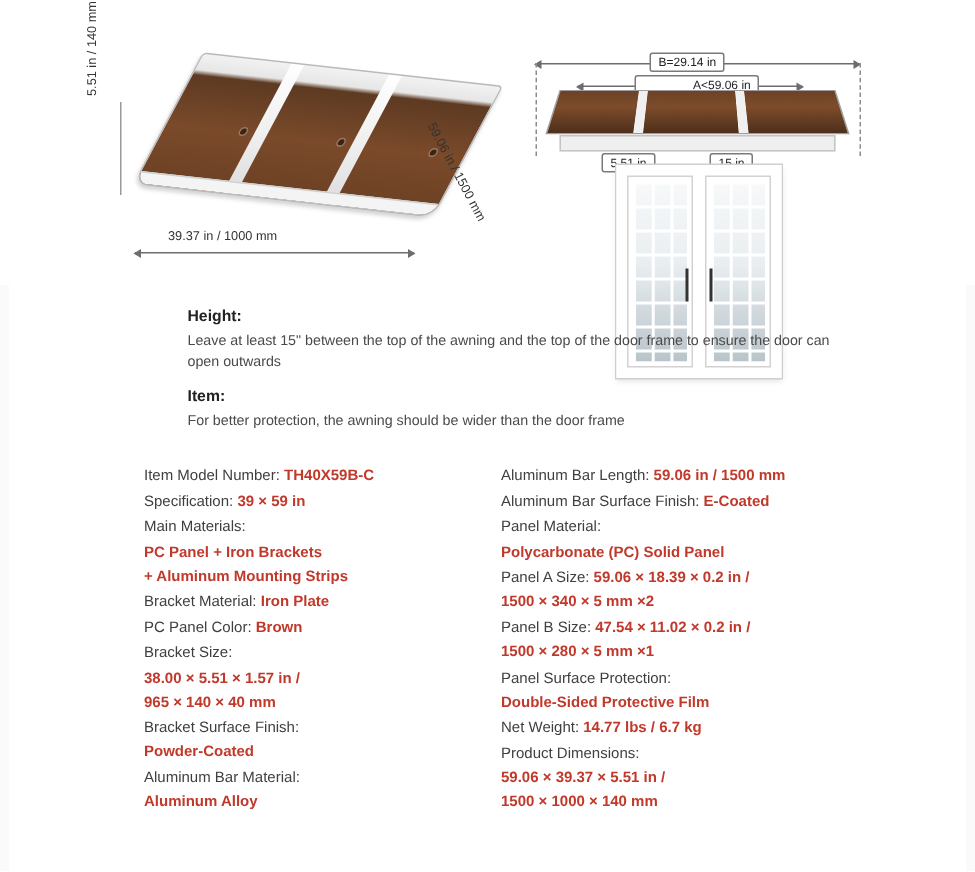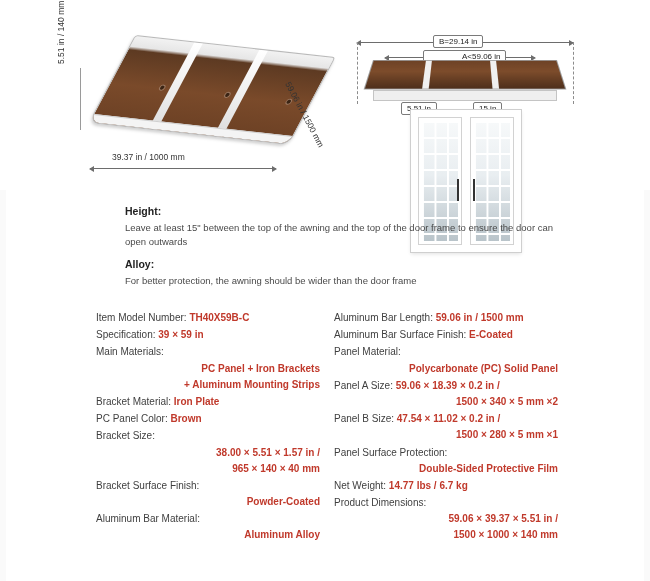--- a/index.html
+++ b/index.html
@@ -231,21 +231,20 @@
   .spec-row { margin-bottom: 1px; }
   .lbl { color: #3f3f3f; }
   .val {
     color: #c0392b;
     font-weight: bold;
   }
   .val-block {
     color: #c0392b;
     font-weight: bold;
     display: block;
-    text-align: right;
   }
 
   
   .edge-left, .edge-right {
     position: absolute;
     top: 0;
     width: 6px;
     height: 581px;
     background: #fafafa;
   }
@@ -310,21 +309,21 @@
           <div class="grid-lines"></div>
           <div class="door-handle handle-r"></div>
         </div>
       </div>
     </div>
   </div>
 
   <div class="notes">
     <div class="h">Height:</div>
     <div>Leave at least 15" between the top of the awning and the top of the door frame to ensure the door can open outwards</div>
-    <div class="h">Alloy:</div>
+    <div class="h">Item:</div>
     <div>For better protection, the awning should be wider than the door frame</div>
   </div>
 
   <div class="spec-panel">
     <div class="spec-col" id="spec-col-left">
         <div class="spec-row"><span class="lbl">Item Model Number: </span><span class="val">TH40X59B-C</span></div>
         <div class="spec-row"><span class="lbl">Specification: </span><span class="val">39 × 59 in</span></div>
         <div class="spec-row"><span class="lbl">Main Materials: </span><span class="val-block">PC Panel + Iron Brackets</span><span class="val-block">+ Aluminum Mounting Strips</span></div>
         <div class="spec-row"><span class="lbl">Bracket Material: </span><span class="val">Iron Plate</span></div>
         <div class="spec-row"><span class="lbl">PC Panel Color: </span><span class="val">Brown</span></div>

